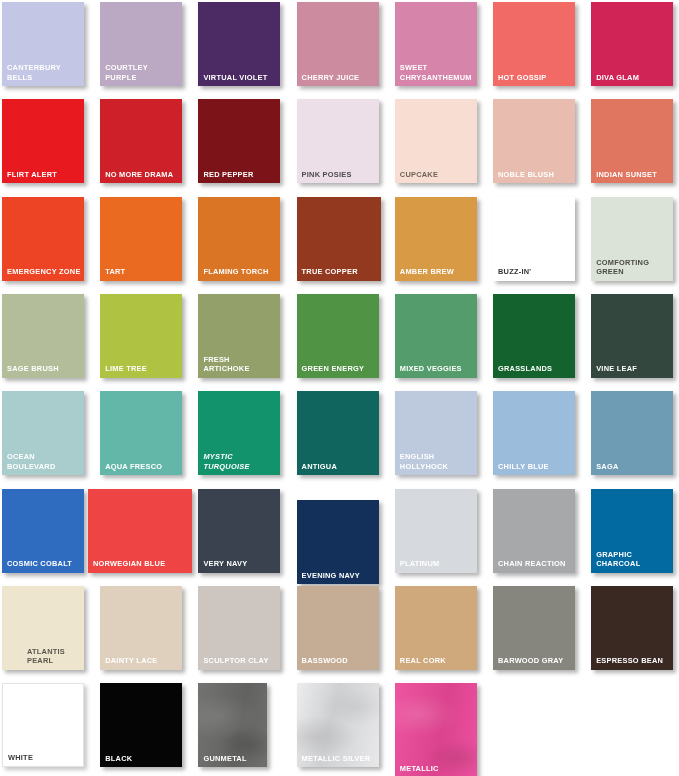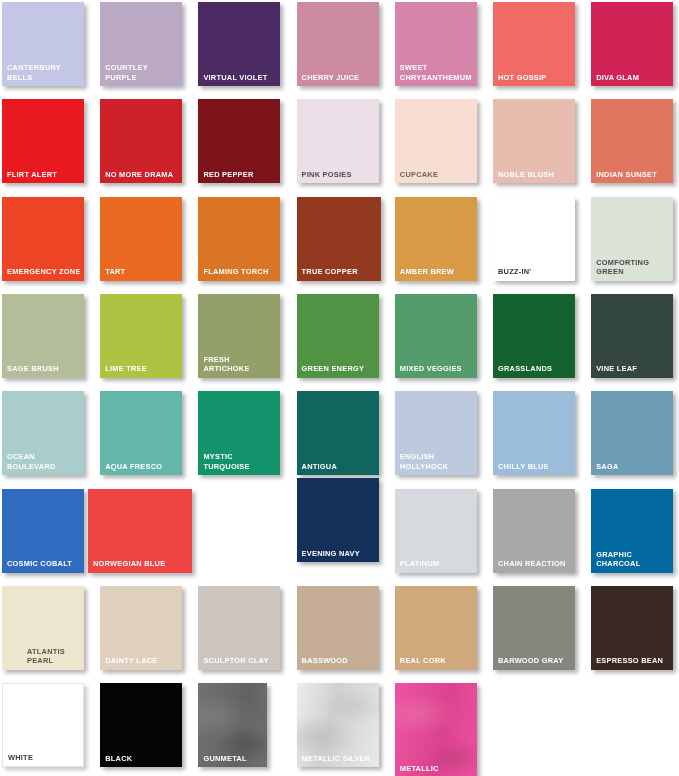--- a/index.html
+++ b/index.html
@@ -177,21 +177,21 @@
     <div class="swatch" style="left: 591.2px; top: 293.9px; width: 82px; height: 84px; background-color: rgb(51, 71, 63);">
       <span class="swatch-label" style="color: rgb(255, 255, 255);">VINE LEAF</span>
     </div>
     <div class="swatch" style="left: 2px; top: 391.2px; width: 82px; height: 84px; background-color: rgb(168, 205, 204);">
       <span class="swatch-label" style="color: rgb(255, 255, 255);">OCEAN
 BOULEVARD</span>
     </div>
     <div class="swatch" style="left: 100.2px; top: 391.2px; width: 82px; height: 84px; background-color: rgb(98, 183, 169);">
       <span class="swatch-label" style="color: rgb(255, 255, 255);">AQUA FRESCO</span>
     </div>
-    <div class="swatch" style="left: 198.4px; top: 391.2px; width: 82px; height: 84px; background-color: rgb(19, 147, 108);">
+    <div class="swatch" style="left: 198.4px; top: 391.2px; width: 82px; height: 84px; background-color: rgb(19, 147, 108); font-style: italic;">
       <span class="swatch-label bold" style="color: rgb(255, 255, 255);">MYSTIC
 TURQUOISE</span>
     </div>
     <div class="swatch" style="left: 296.6px; top: 391.2px; width: 82px; height: 84px; background-color: rgb(16, 101, 95);">
       <span class="swatch-label bold" style="color: rgb(255, 255, 255);">ANTIGUA</span>
     </div>
     <div class="swatch" style="left: 394.8px; top: 391.2px; width: 82px; height: 84px; background-color: rgb(189, 202, 222);">
       <span class="swatch-label" style="color: rgb(255, 255, 255);">ENGLISH
 HOLLYHOCK</span>
     </div>
@@ -200,21 +200,24 @@
     </div>
     <div class="swatch" style="left: 591.2px; top: 391.2px; width: 82px; height: 84px; background-color: rgb(109, 156, 180);">
       <span class="swatch-label" style="color: rgb(255, 255, 255);">SAGA</span>
     </div>
     <div class="swatch" style="left: 2px; top: 488.5px; width: 82px; height: 84px; background-color: rgb(47, 108, 192);">
       <span class="swatch-label bold" style="color: rgb(255, 255, 255);">COSMIC COBALT</span>
     </div>
     <div class="swatch" style="left: 88px; top: 488.5px; width: 104px; height: 84px; background-color: #ef4444;">
       <span class="swatch-label" style="color: rgb(255, 255, 255);">NORWEGIAN BLUE</span>
     </div>
-    <div class="swatch" style="left: 296.6px; top: 478px; width: 82px; height: 84px; background-color: rgb(19, 48, 90);">
+    <div class="swatch" style="left: 198.4px; top: 488.5px; width: 82px; height: 84px; background-color: rgb(58, 66, 80);">
+      <span class="swatch-label bold" style="color: rgb(255, 255, 255);">VERY NAVY</span>
+    </div>
+    <div class="swatch" style="left: 296.6px; top: 500px; width: 82px; height: 84px; background-color: rgb(19, 48, 90);">
       <span class="swatch-label bold" style="color: rgb(255, 255, 255);">EVENING NAVY</span>
     </div>
     <div class="swatch" style="left: 394.8px; top: 488.5px; width: 82px; height: 84px; background-color: rgb(214, 217, 222);">
       <span class="swatch-label" style="color: rgb(255, 255, 255);">PLATINUM</span>
     </div>
     <div class="swatch" style="left: 493px; top: 488.5px; width: 82px; height: 84px; background-color: rgb(167, 168, 170);">
       <span class="swatch-label" style="color: rgb(255, 255, 255);">CHAIN REACTION</span>
     </div>
     <div class="swatch" style="left: 591.2px; top: 488.5px; width: 82px; height: 84px; background-color: #0369a1;">
       <span class="swatch-label bold" style="color: rgb(255, 255, 255);">GRAPHIC

